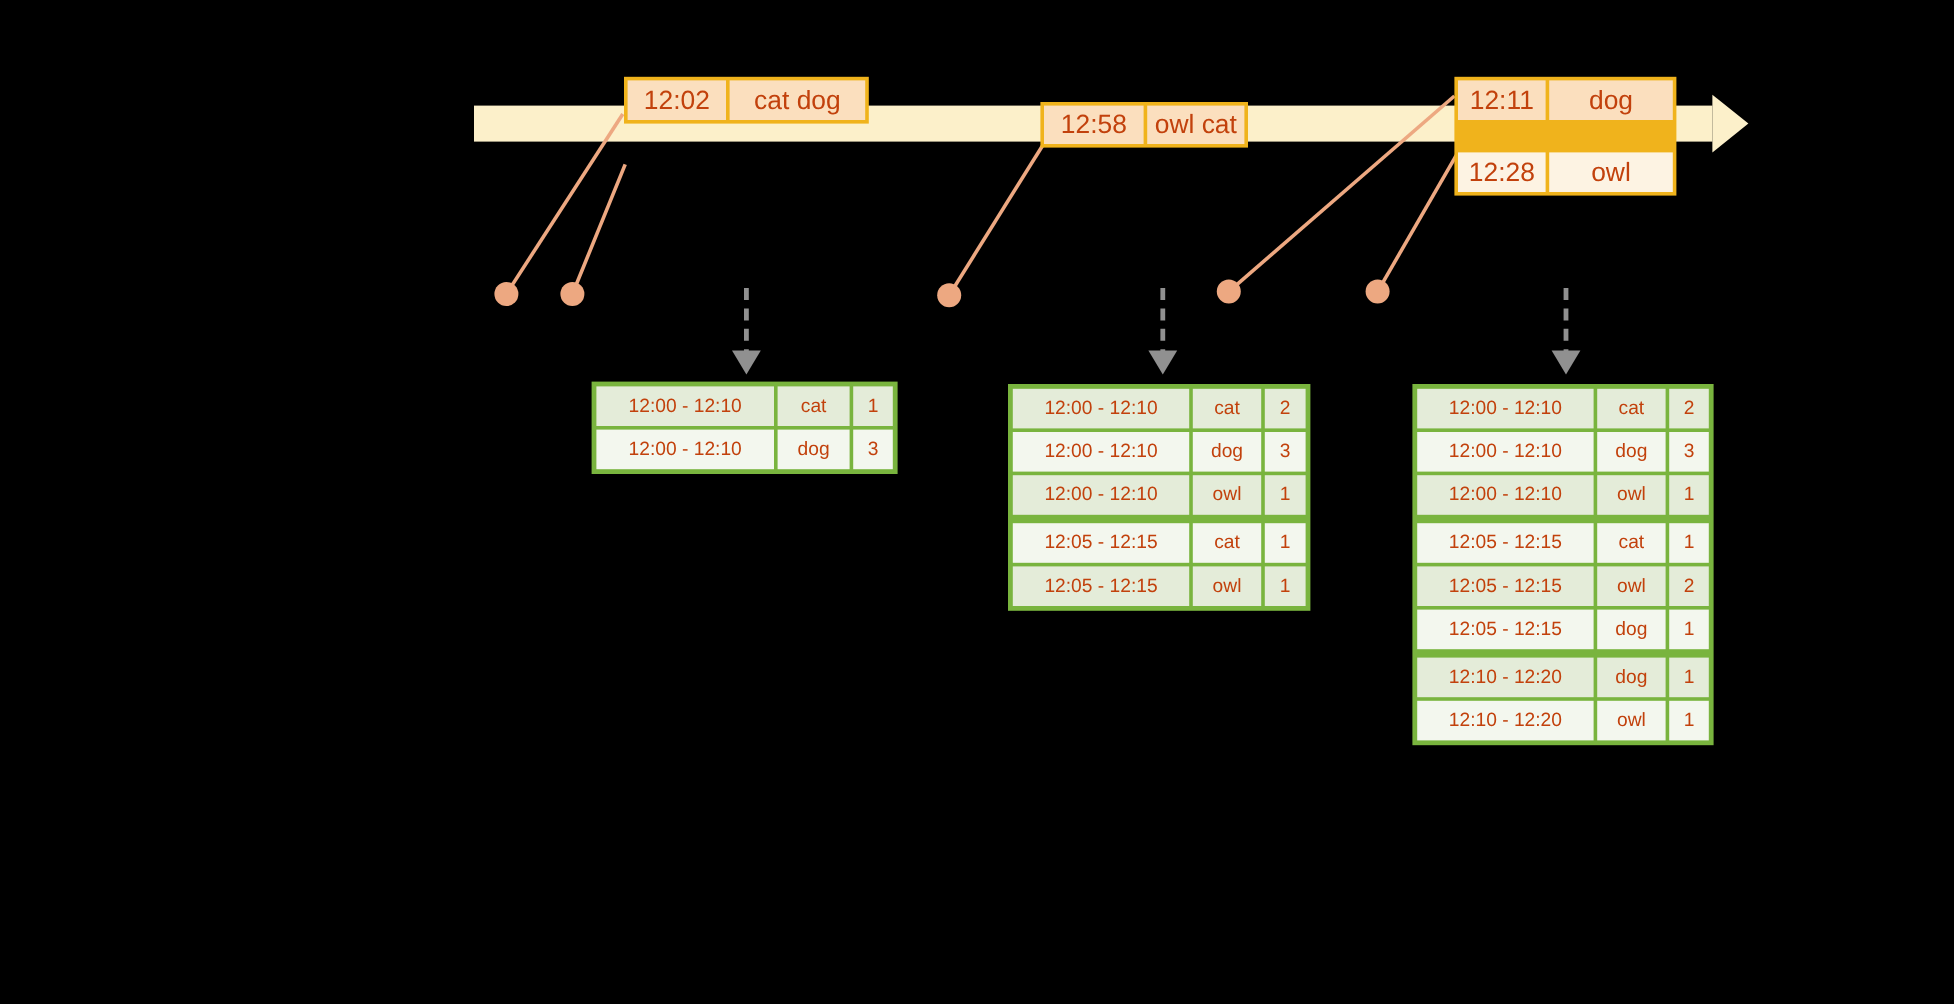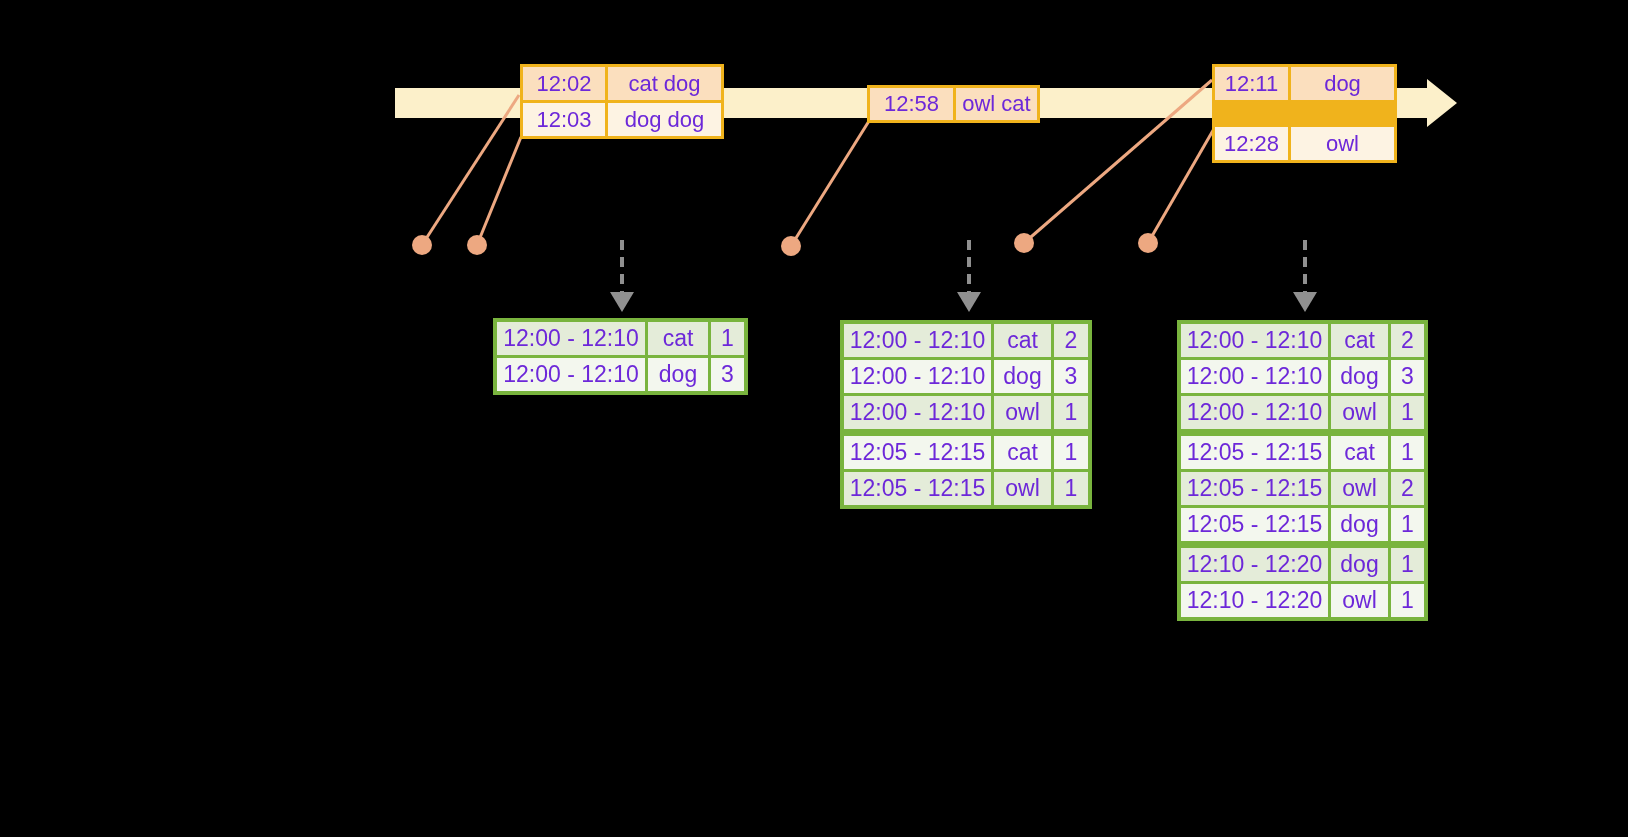--- a/index.html
+++ b/index.html
@@ -1,18 +1,18 @@
 <!DOCTYPE html>
 <html><head>
 <meta charset="utf-8">
 <style>
   html,body{margin:0;padding:0;background:#000;}
   .canvas{
     position:relative;width:1628px;height:837px;background:#000;overflow:hidden;
-    font-family:"Liberation Sans","DejaVu Sans",sans-serif;color:#6d28d9;
+    font-family:"Liberation Sans","DejaVu Sans",sans-serif;color:#c2410c;
   }
   
   .timeline-shaft{position:absolute;left:395px;top:88px;width:1032px;height:30px;background:#fcf0ca;}
   .timeline-head{position:absolute;left:1427px;top:79px;width:0;height:0;
     border-top:24px solid transparent;border-bottom:24px solid transparent;border-left:30px solid #fcf0ca;}
   
   .overlay{position:absolute;left:0;top:0;z-index:1;}
   
   .etable{position:absolute;z-index:2;background:#f0b31c;padding:3px;box-sizing:border-box;
     display:flex;flex-direction:column;gap:3px;}
@@ -25,21 +25,21 @@
   .etable.t2{left:867px;top:85px;width:173px;}
   .etable.t2 .erow{grid-template-columns:83px 1fr;height:32px;}
   .etable.t3{left:1212px;top:64px;width:185px;gap:27px;}
   .etable.t3 .erow{grid-template-columns:73px 1fr;height:33px;}
   
   .gtable{position:absolute;z-index:2;background:#79b43e;padding:4px;box-sizing:border-box;
     display:flex;flex-direction:column;}
   .gtable .grow{display:grid;gap:3px;height:33px;margin-top:3px;}
   .gtable .grow:first-child{margin-top:0;}
   .gtable .grow.group-start{margin-top:7px;}
-  .gtable .cell{display:flex;align-items:center;justify-content:center;font-size:23px;line-height:1;}
+  .gtable .cell{display:flex;align-items:center;justify-content:center;font-size:16px;line-height:1;}
   .grow:nth-child(odd)  .cell{background:#e4ecd9;}
   .grow:nth-child(even) .cell{background:#f3f7ee;}
   .gtable.g1{left:493px;top:318px;width:255px;}
   .gtable.g1 .grow{grid-template-columns:148px 60px 1fr;}
   .gtable.g2{left:840px;top:320px;width:252px;}
   .gtable.g2 .grow{grid-template-columns:147px 57px 1fr;}
   .gtable.g3{left:1177px;top:320px;width:251px;}
   .gtable.g3 .grow{grid-template-columns:147px 57px 1fr;}
 </style>
 </head>
@@ -72,24 +72,20 @@
       <polygon points="957,292 981,292 969,312" fill="#909090"></polygon>
       <line x1="1305" y1="240" x2="1305" y2="294" stroke="#909090" stroke-width="4" stroke-dasharray="10 7"></line>
       <polygon points="1293,292 1317,292 1305,312" fill="#909090"></polygon>
     </g>
   </svg>
 
   <div class="etable t1">
     <div class="erow">
       <div class="cell fill-a">12:02</div>
       <div class="cell fill-a">cat dog</div>
-    </div>
-    <div class="erow">
-      <div class="cell fill-b">12:03</div>
-      <div class="cell fill-b">dog dog</div>
     </div>
   </div>
 
   <div class="etable t2">
     <div class="erow">
       <div class="cell fill-a">12:58</div>
       <div class="cell fill-a">owl cat</div>
     </div>
   </div>
 

